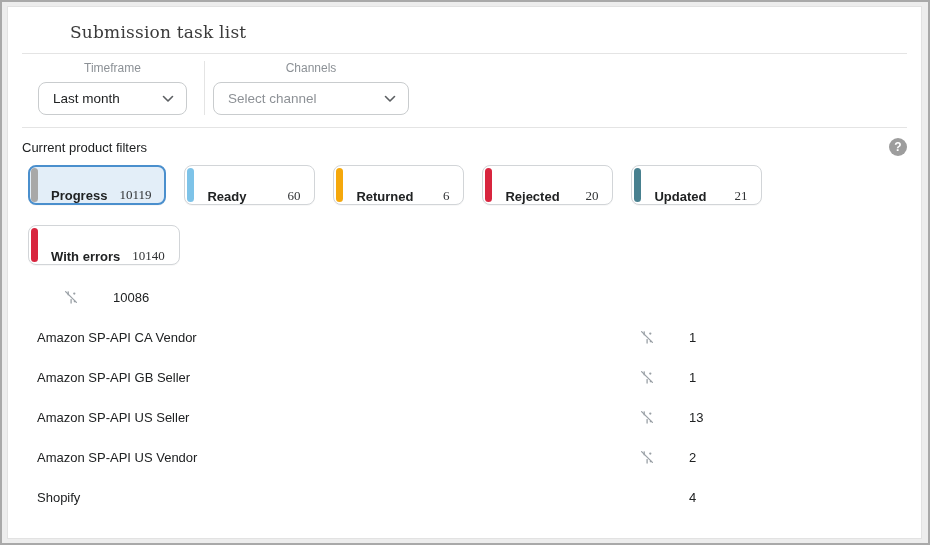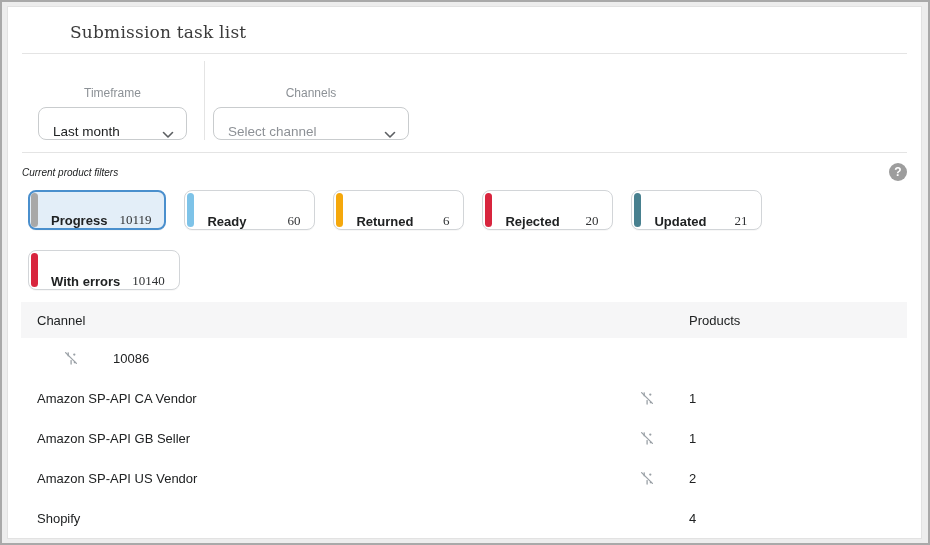--- a/index.html
+++ b/index.html
@@ -21,41 +21,41 @@
 
   
   .page-header { margin: 0 14px; padding: 15px 0 11px; border-bottom: 1px solid #e4e4e4; }
   .page-title {
     font-family: "DejaVu Serif", "Liberation Serif", serif;
     font-size: 17px; font-weight: 500; color: #3b3b3b; letter-spacing: .2px; margin-left: 48px;
   }
 
   
   .filter-bar { margin: 0 14px; padding: 7px 0 12px; border-bottom: 1px solid #e4e4e4; display: flex; }
-  .filter-group { display: flex; flex-direction: column; margin-top: 25px; }
+  .filter-group { display: flex; flex-direction: column; }
   .filter-group.timeframe { margin-left: 16px; width: 149px; }
   .filter-group.channels  { width: 196px; }
   .filter-label {
     text-align: center; font-size: 12px; color: #8c9196; margin-bottom: 7px; line-height: 14px;
   }
   .select {
     height: 33px; border: 1px solid #c9ccce; border-radius: 8px; background: #fff;
-    display: flex; align-items: flex-end; justify-content: space-between;
+    display: flex; align-items: center; justify-content: space-between;
     padding: 0 12px 0 14px; font-size: 13.5px; cursor: pointer;
   }
   .select .value { color: #202223; }
   .select .placeholder { color: #8d9196; }
   .chev { flex: 0 0 auto; margin-left: 8px; }
   .vdivider { width: 1px; background: #e4e4e4; align-self: stretch; margin: 0 8px 0 17px; }
 
   
   .filters-heading-row {
     margin: 10px 14px 0; display: flex; align-items: center; justify-content: space-between;
   }
-  .filters-heading { font-size: 10px; color: #202223; font-style: italic; }
+  .filters-heading { font-size: 13px; color: #202223; }
   .help-icon {
     width: 18px; height: 18px; border-radius: 50%; background: #9d9d9d; color: #fff;
     font-size: 12px; font-weight: 700; display: flex; align-items: center; justify-content: center;
     cursor: pointer; user-select: none;
   }
 
   .chips { margin: 9px 14px 0 20px; display: flex; flex-wrap: wrap; gap: 20px 18px; }
   .chip {
     position: relative; height: 40px; min-width: 131px;
     border: 1px solid #d2d5d8; border-radius: 8px; background: #fff;
@@ -151,25 +151,20 @@
           <span class="chip-count">21</span>
         </div>
         <div class="chip">
           <span class="bar" style="background: rgb(216, 37, 62);"></span>
           <span class="chip-label">With errors</span>
           <span class="chip-count">10140</span>
         </div>
       </div>
 
     <div class="table">
-      <div class="thead">
-        <span class="cell-channel">Channel</span>
-        <span class="cell-icon"></span>
-        <span class="cell-products">Products</span>
-      </div>
       <div id="rows">
           <div class="trow">
             <span class="cell-icon">
               <svg class="muted-icon" width="16" height="16" viewBox="0 0 16 16">
     <line x1="2.6" y1="2.6" x2="13.4" y2="13.4" stroke="#9aa0a6" stroke-width="1.3" stroke-linecap="round"></line>
     <line x1="5.2" y1="2.8" x2="5.2" y2="5.8" stroke="#9aa0a6" stroke-width="1.3" stroke-linecap="round"></line>
     <circle cx="11.3" cy="4.6" r="1.15" fill="#9aa0a6"></circle>
     <line x1="8.1" y1="10.6" x2="8.1" y2="14.0" stroke="#9aa0a6" stroke-width="1.3" stroke-linecap="round"></line>
     <circle cx="11.6" cy="12.4" r="0.9" fill="#9aa0a6"></circle>
   </svg>
@@ -194,20 +189,33 @@
             <span class="cell-icon">
               <svg class="muted-icon" width="16" height="16" viewBox="0 0 16 16">
     <line x1="2.6" y1="2.6" x2="13.4" y2="13.4" stroke="#9aa0a6" stroke-width="1.3" stroke-linecap="round"></line>
     <line x1="5.2" y1="2.8" x2="5.2" y2="5.8" stroke="#9aa0a6" stroke-width="1.3" stroke-linecap="round"></line>
     <circle cx="11.3" cy="4.6" r="1.15" fill="#9aa0a6"></circle>
     <line x1="8.1" y1="10.6" x2="8.1" y2="14.0" stroke="#9aa0a6" stroke-width="1.3" stroke-linecap="round"></line>
     <circle cx="11.6" cy="12.4" r="0.9" fill="#9aa0a6"></circle>
   </svg>
             </span>
             <span class="cell-products">1</span>
+          </div>
+          <div class="trow">
+            <span class="cell-channel">Amazon SP-API US Seller</span>
+            <span class="cell-icon">
+              <svg class="muted-icon" width="16" height="16" viewBox="0 0 16 16">
+    <line x1="2.6" y1="2.6" x2="13.4" y2="13.4" stroke="#9aa0a6" stroke-width="1.3" stroke-linecap="round"></line>
+    <line x1="5.2" y1="2.8" x2="5.2" y2="5.8" stroke="#9aa0a6" stroke-width="1.3" stroke-linecap="round"></line>
+    <circle cx="11.3" cy="4.6" r="1.15" fill="#9aa0a6"></circle>
+    <line x1="8.1" y1="10.6" x2="8.1" y2="14.0" stroke="#9aa0a6" stroke-width="1.3" stroke-linecap="round"></line>
+    <circle cx="11.6" cy="12.4" r="0.9" fill="#9aa0a6"></circle>
+  </svg>
+            </span>
+            <span class="cell-products">13</span>
           </div>
           <div class="trow">
             <span class="cell-channel">Amazon SP-API US Vendor</span>
             <span class="cell-icon">
               <svg class="muted-icon" width="16" height="16" viewBox="0 0 16 16">
     <line x1="2.6" y1="2.6" x2="13.4" y2="13.4" stroke="#9aa0a6" stroke-width="1.3" stroke-linecap="round"></line>
     <line x1="5.2" y1="2.8" x2="5.2" y2="5.8" stroke="#9aa0a6" stroke-width="1.3" stroke-linecap="round"></line>
     <circle cx="11.3" cy="4.6" r="1.15" fill="#9aa0a6"></circle>
     <line x1="8.1" y1="10.6" x2="8.1" y2="14.0" stroke="#9aa0a6" stroke-width="1.3" stroke-linecap="round"></line>
     <circle cx="11.6" cy="12.4" r="0.9" fill="#9aa0a6"></circle>

